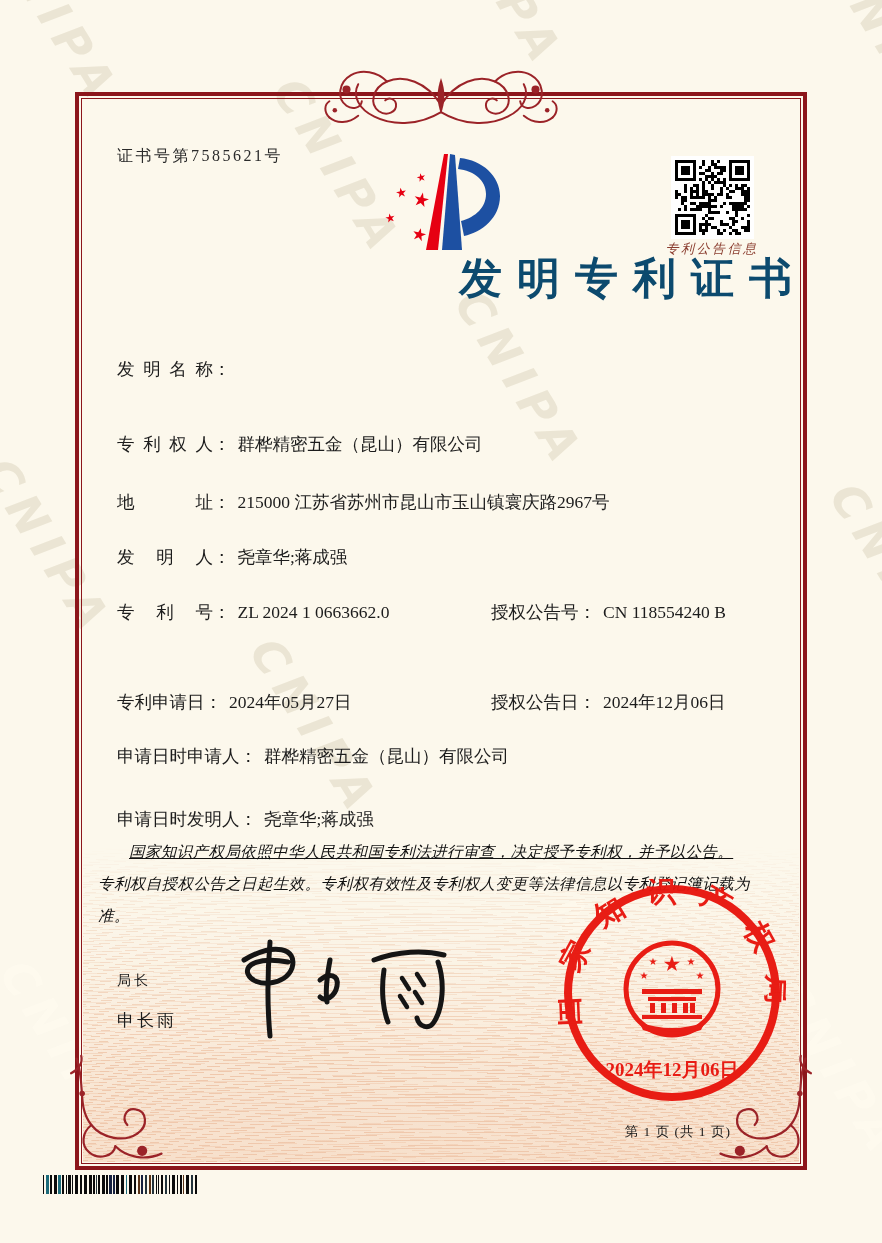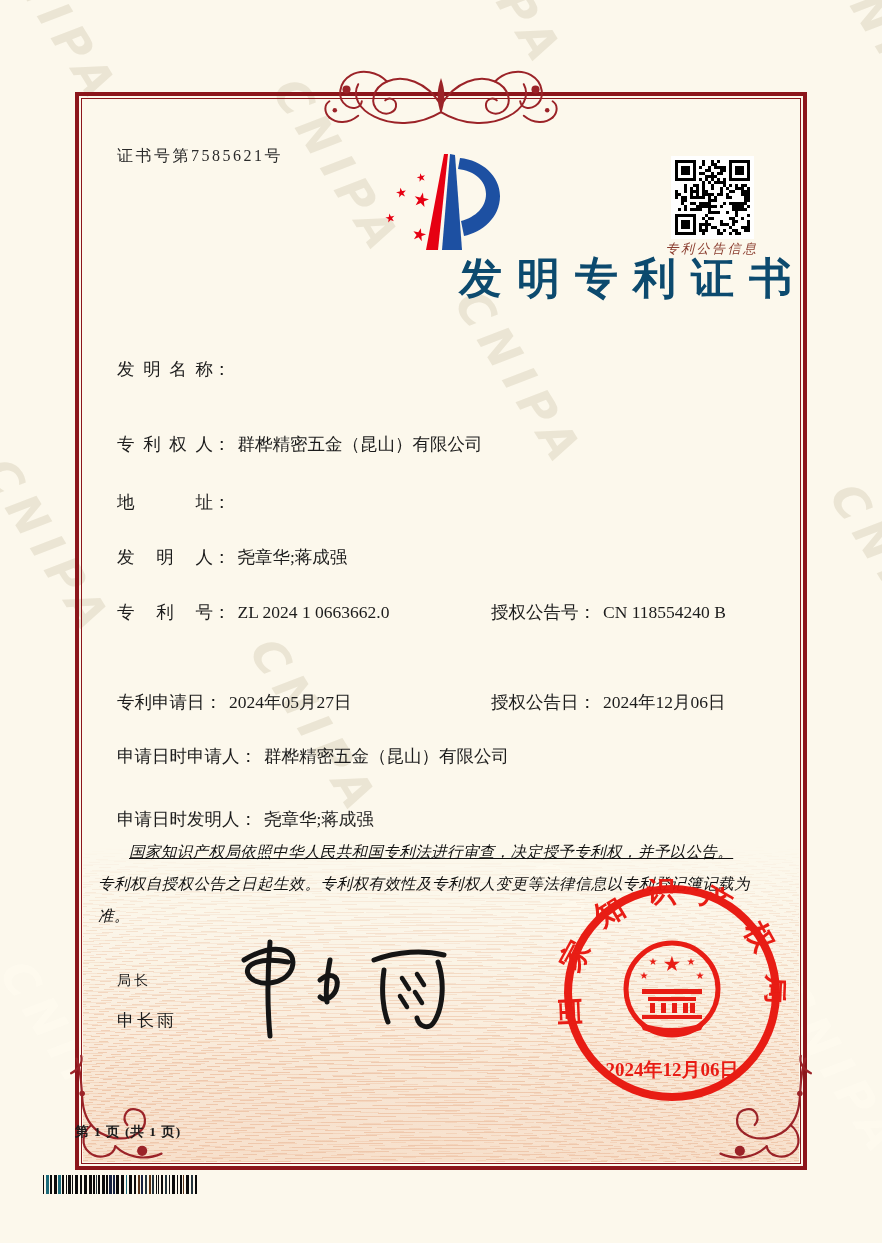--- a/index.html
+++ b/index.html
@@ -74,21 +74,21 @@
     font-size:15.5px;line-height:2.06;font-style:italic;letter-spacing:.4px;color:#111;
   }
   .legal .l1{text-indent:2em;text-decoration:underline;}
   
   .sig-role{position:absolute;left:117px;top:972px;font-size:14px;letter-spacing:3px;z-index:4;}
   .sig-name{position:absolute;left:117px;top:1009px;font-size:17px;letter-spacing:3px;z-index:4;}
   .sig-svg{position:absolute;left:208px;top:924px;width:275px;height:130px;z-index:4;}
   
   .seal{position:absolute;left:558px;top:879px;width:228px;height:228px;z-index:5;opacity:.96;}
   
-  .footer{position:absolute;left:75px;top:1123px;width:656px;text-align:left;font-size:13.5px;letter-spacing:1px;z-index:4;font-weight:bold;}
+  .footer{position:absolute;left:75px;top:1123px;width:656px;text-align:right;font-size:13.5px;letter-spacing:1px;z-index:4;}
   .barcode{position:absolute;left:43px;top:1175px;width:158px;height:19px;z-index:4;line-height:0;}
 </style>
 </head>
 <body>
 
 <span class="wm" style="left:-45px;top:-12px">CNIPA</span>
 <span class="wm" style="left:400px;top:-48px">CNIPA</span>
 <span class="wm" style="left:793px;top:18px">CNIPA</span>
 <span class="wm" style="left:238px;top:140px">CNIPA</span>
 <span class="wm" style="left:420px;top:352px">CNIPA</span>
@@ -399,20 +399,21 @@
         </span>
         <span class="colon">：</span>
         <span class="val">群桦精密五金（昆山）有限公司</span>
       </span></div>
     <div class="row" style="top: 490px;"><span class="pair">
         <span class="lbl spread">
           <span>地</span>
           <span>址</span>
         </span>
         <span class="colon">：</span>
+        <span class="val">215000 江苏省苏州市昆山市玉山镇寰庆路2967号</span>
       </span></div>
     <div class="row" style="top: 545px;"><span class="pair">
         <span class="lbl spread">
           <span>发</span>
           <span>明</span>
           <span>人</span>
         </span>
         <span class="colon">：</span>
         <span class="val">尧章华;蒋成强</span>
       </span></div>

